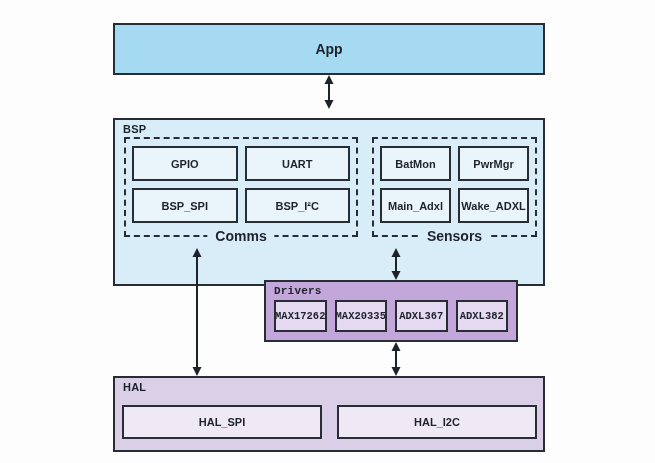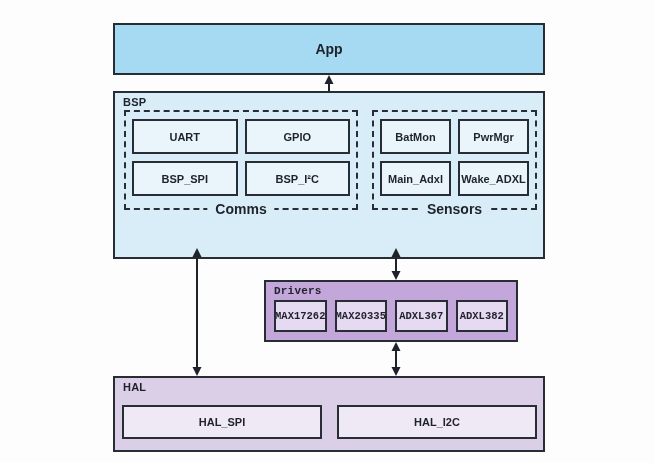--- a/index.html
+++ b/index.html
@@ -33,21 +33,21 @@
   .app-layer {
     left: 113px; top: 23px; width: 432px; height: 52px;
     background: var(--app_fill, #a6d9f2);
     display: flex; align-items: center; justify-content: center;
   }
   .app-layer .center-label {
     font-size: 14px; font-weight: bold;
   }
   
   .bsp-layer {
-    left: 113px; top: 91px; width: 432px; height: 168px;
+    left: 113px; top: 118px; width: 432px; height: 168px;
     background: var(--bsp_fill, #d9edf8);
   }
   .bsp-groups {
     position: absolute;
     left: 9px; top: 17px; right: 4px; height: 100px;
     display: flex;
     gap: 14px;
   }
   .dashed-group {
     position: relative;
@@ -143,22 +143,22 @@
       <line x1="7" y1="7" x2="7" y2="27" stroke="#1e222a" stroke-width="2"></line>
       <polygon points="7,0 2.5,9 11.5,9" fill="#1e222a"></polygon>
       <polygon points="7,34 2.5,25 11.5,25" fill="#1e222a"></polygon>
     </svg>
   </div>
 
   <div class="layer bsp-layer">
     <span class="layer-label">BSP</span>
     <div class="bsp-groups">
       <div class="dashed-group comms-group">
+        <div class="module bsp-module">GPIO</div>
         <div class="module bsp-module">UART</div>
-        <div class="module bsp-module">GPIO</div>
         <div class="module bsp-module">BSP_SPI</div>
         <div class="module bsp-module">BSP_I²C</div>
         <span class="group-label">Comms</span>
       </div>
       <div class="dashed-group sensors-group">
         <div class="module bsp-module">BatMon</div>
         <div class="module bsp-module">PwrMgr</div>
         <div class="module bsp-module">Main_Adxl</div>
         <div class="module bsp-module">Wake_ADXL</div>
         <span class="group-label">Sensors</span>

